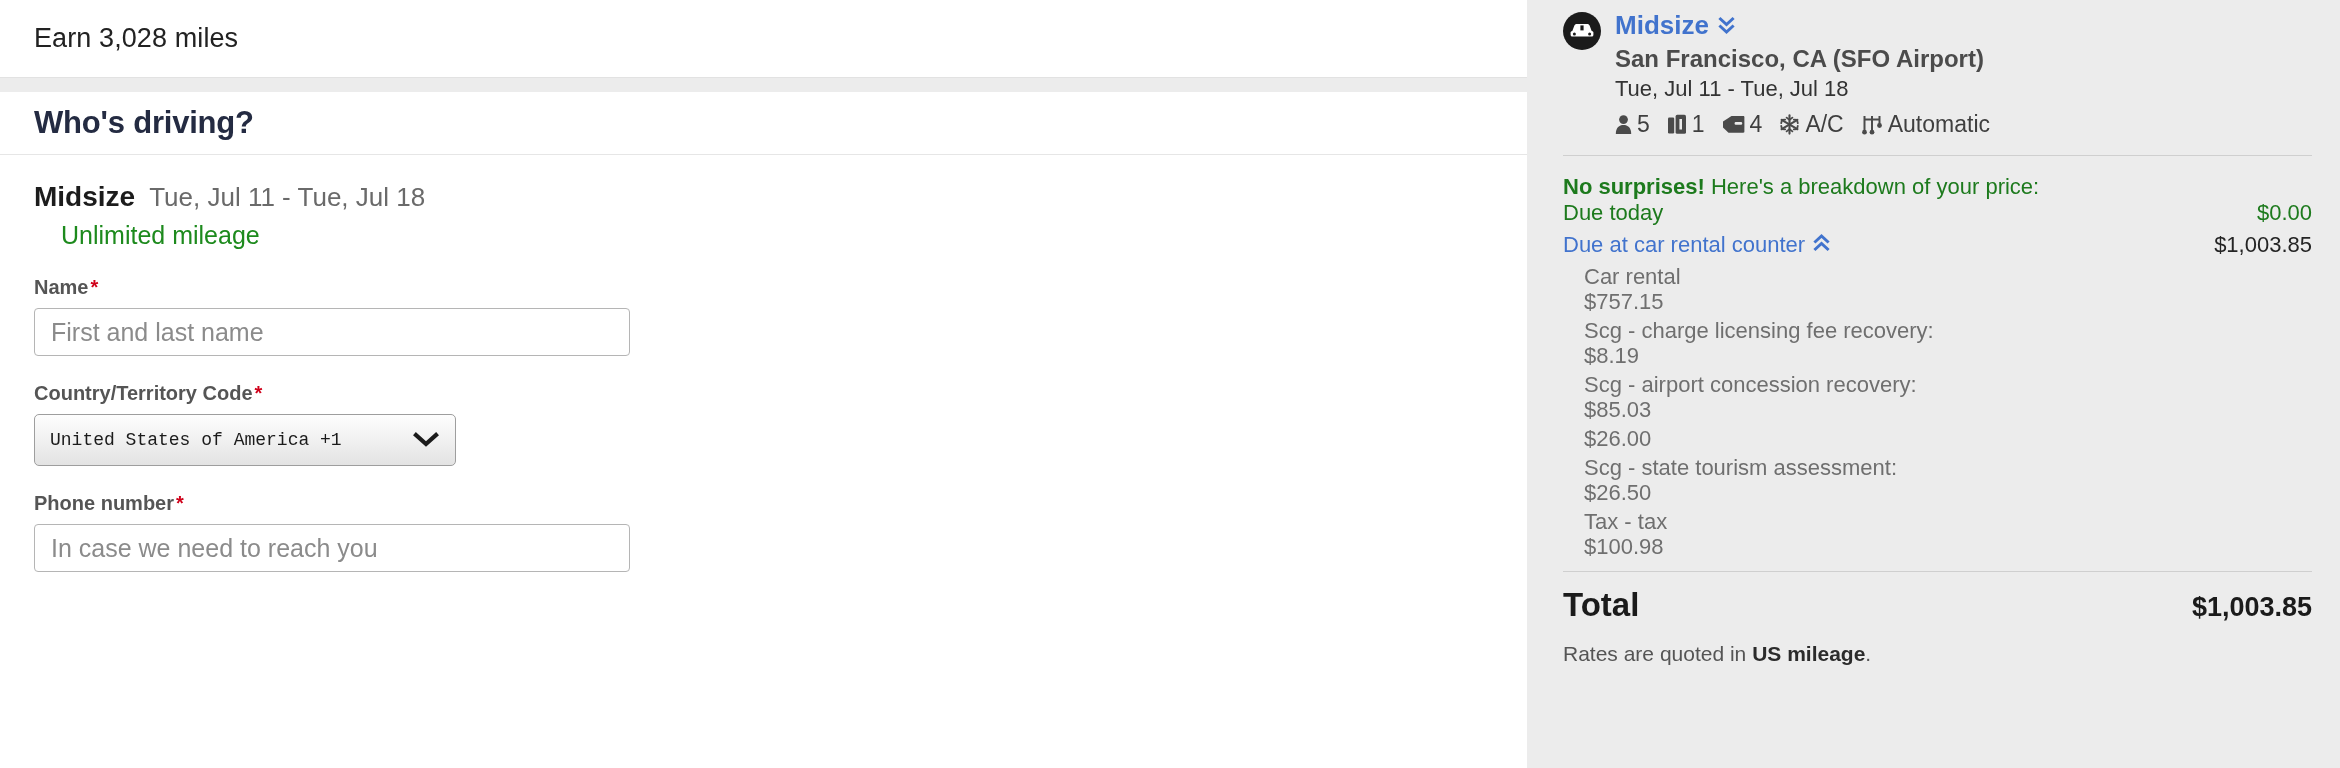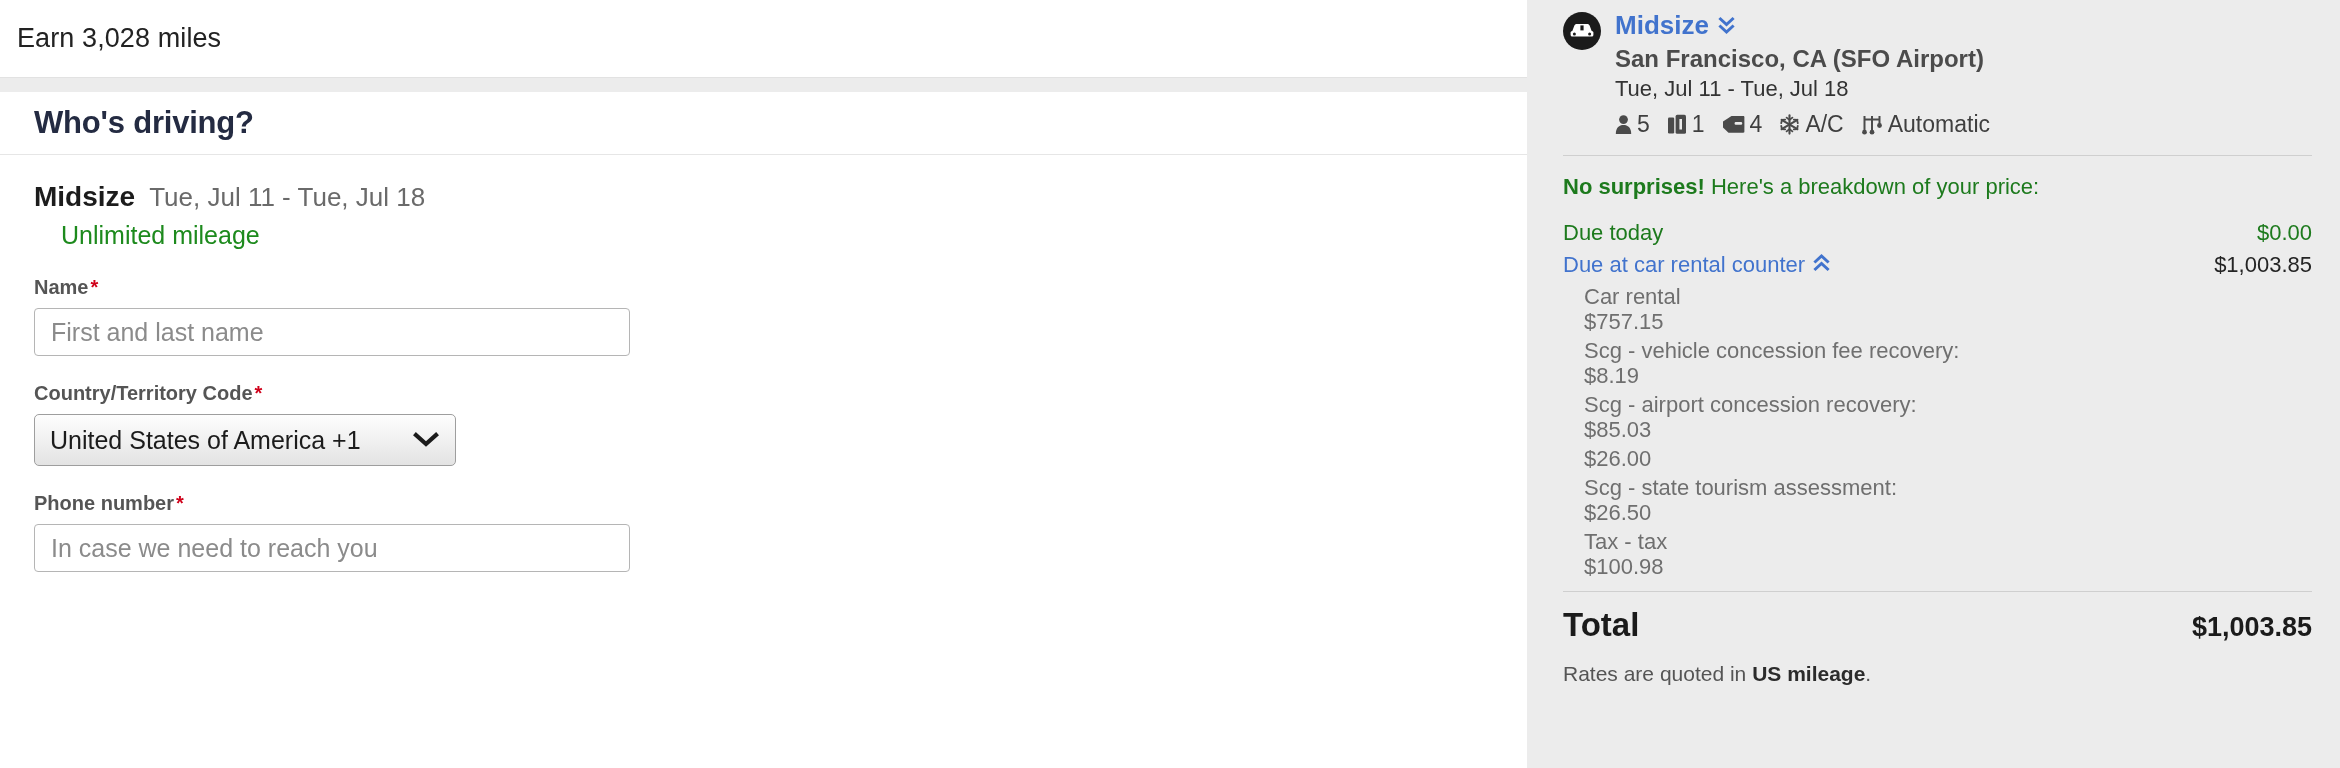--- a/index.html
+++ b/index.html
@@ -32,21 +32,21 @@
   }
   .card {
     background: #ffffff;
     width: 1527px;
     box-sizing: border-box;
   }
   .card-earn {
     height: 78px;
     display: flex;
     align-items: center;
-    padding-left: 17px;
+    padding-left: 34px;
     border-bottom: 1px solid #e2e2e2;
   }
   .earn-text {
     font-size: 27px;
     color: #222222;
     letter-spacing: 0.1px;
   }
   .gap-band {
     height: 14px;
     background: #ececec;
@@ -130,22 +130,22 @@
     width: 422px;
     height: 52px;
   }
   .select-box {
     width: 422px;
     height: 52px;
     box-sizing: border-box;
     border: 1px solid #9e9e9e;
     border-radius: 5px;
     background: linear-gradient(to bottom, #fdfdfd 0%, #f2f2f2 45%, #e3e3e3 100%);
-    font-family: Liberation Sans, sans-serif;
-    font-size: 25px;
+    font-family: Liberation Mono, monospace;
+    font-size: 18px;
     color: #1b1b1b;
     padding: 0 44px 0 15px;
     -webkit-appearance: none;
     appearance: none;
     outline: none;
   }
   .select-caret {
     position: absolute;
     right: 17px;
     top: 0;
@@ -224,21 +224,21 @@
     border-top: 1px solid #cfcfcf;
     margin: 17px 0 0 0;
   }
   .no-surprises {
     margin-top: 18px;
     font-size: 22px;
     color: #1d7a1d;
   }
   .no-surprises b { font-weight: bold; }
 
-  .price-rows { margin-top: 20px; }
+  .price-rows { }
   .prow {
     display: flex;
     justify-content: space-between;
     align-items: flex-start;
     font-size: 22px;
     line-height: 25px;
     margin-bottom: 7px;
   }
   .prow-due-today { color: #1d7a1d; }
   .prow-counter .pl {
@@ -460,21 +460,21 @@
           </span>
         </span>
         <span class="pv">$1,003.85</span>
       </div>
 
       <div class="prow prow-sub">
         <span class="pl">Car rental</span>
         <span class="pv">$757.15</span>
       </div>
       <div class="prow prow-sub">
-        <span class="pl">Scg - vehicle concession fee recovery:</span>
+        <span class="pl">Scg - charge licensing fee recovery:</span>
         <span class="pv">$8.19</span>
       </div>
       <div class="prow prow-sub">
         <span class="pl">Scg - airport concession recovery:</span>
         <span class="pv">$85.03</span>
       </div>
       <div class="prow prow-sub">
         <span class="pv">$26.00</span>
       </div>
       <div class="prow prow-sub">

